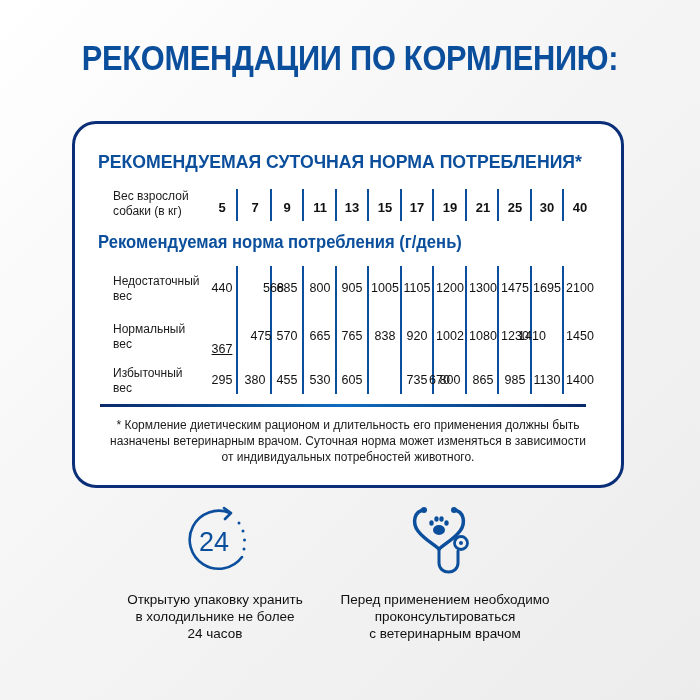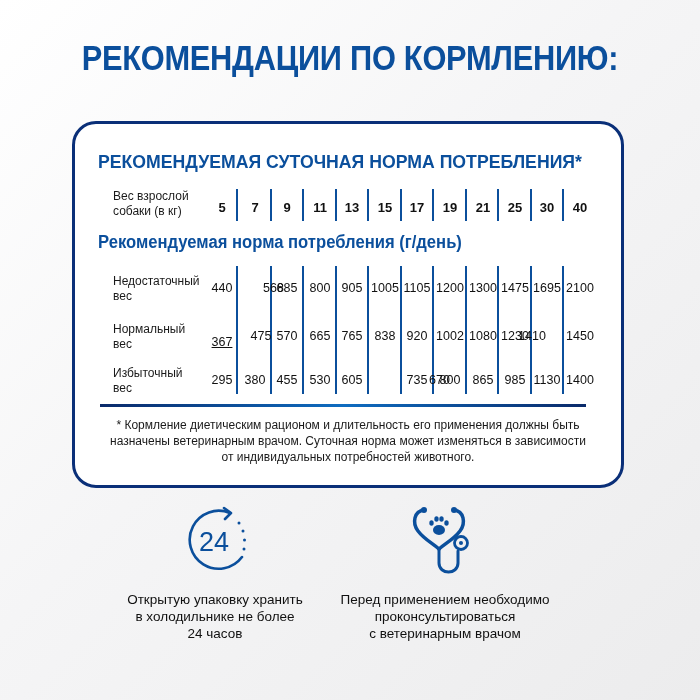--- a/index.html
+++ b/index.html
@@ -138,21 +138,21 @@
       <div class="cell" style="left: 195px; width: 34px; top: 157px;">685</div>
       <div class="cell" style="left: 228px; width: 34px; top: 157px;">800</div>
       <div class="cell" style="left: 260px; width: 34px; top: 157px;">905</div>
       <div class="cell" style="left: 293px; width: 34px; top: 157px;">1005</div>
       <div class="cell" style="left: 325px; width: 34px; top: 157px;">1105</div>
       <div class="cell" style="left: 358px; width: 34px; top: 157px;">1200</div>
       <div class="cell" style="left: 391px; width: 34px; top: 157px;">1300</div>
       <div class="cell" style="left: 423px; width: 34px; top: 157px;">1475</div>
       <div class="cell" style="left: 455px; width: 34px; top: 157px;">1695</div>
       <div class="cell" style="left: 488px; width: 34px; top: 157px;">2100</div>
-      <div class="cell" style="left: 130px; width: 34px; top: 211px; text-decoration: underline;">367</div>
+      <div class="cell" style="left: 130px; width: 34px; top: 218px; text-decoration: underline;">367</div>
       <div class="cell" style="left: 163px; width: 46px; top: 205px;">475</div>
       <div class="cell" style="left: 195px; width: 34px; top: 205px;">570</div>
       <div class="cell" style="left: 228px; width: 34px; top: 205px;">665</div>
       <div class="cell" style="left: 260px; width: 34px; top: 205px;">765</div>
       <div class="cell" style="left: 293px; width: 34px; top: 205px;">838</div>
       <div class="cell" style="left: 325px; width: 34px; top: 205px;">920</div>
       <div class="cell" style="left: 358px; width: 34px; top: 205px;">1002</div>
       <div class="cell" style="left: 391px; width: 34px; top: 205px;">1080</div>
       <div class="cell" style="left: 423px; width: 34px; top: 205px;">1230</div>
       <div class="cell" style="left: 440px; width: 34px; top: 205px;">1410</div>

